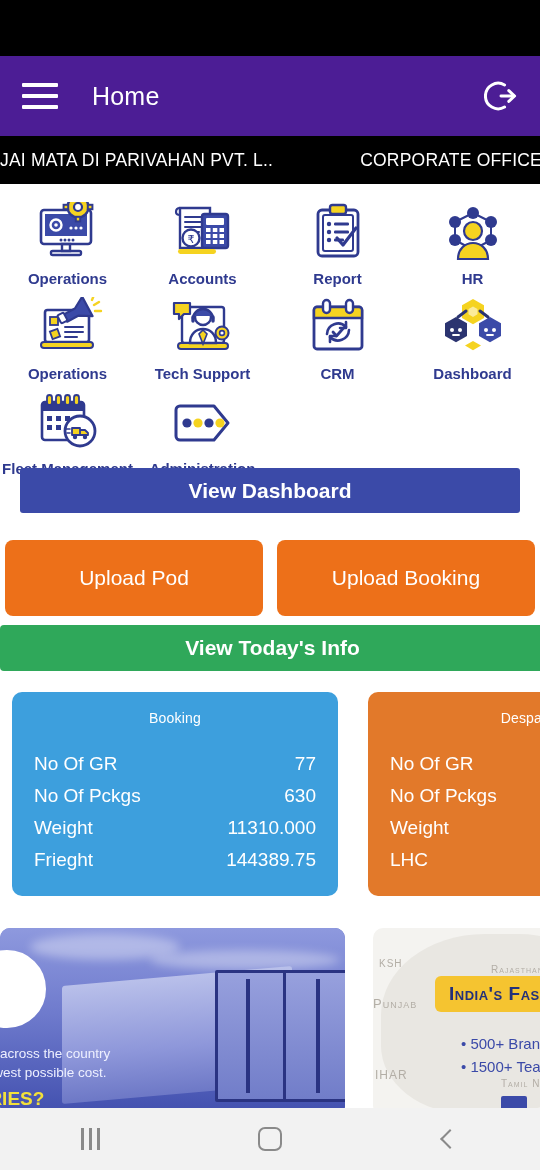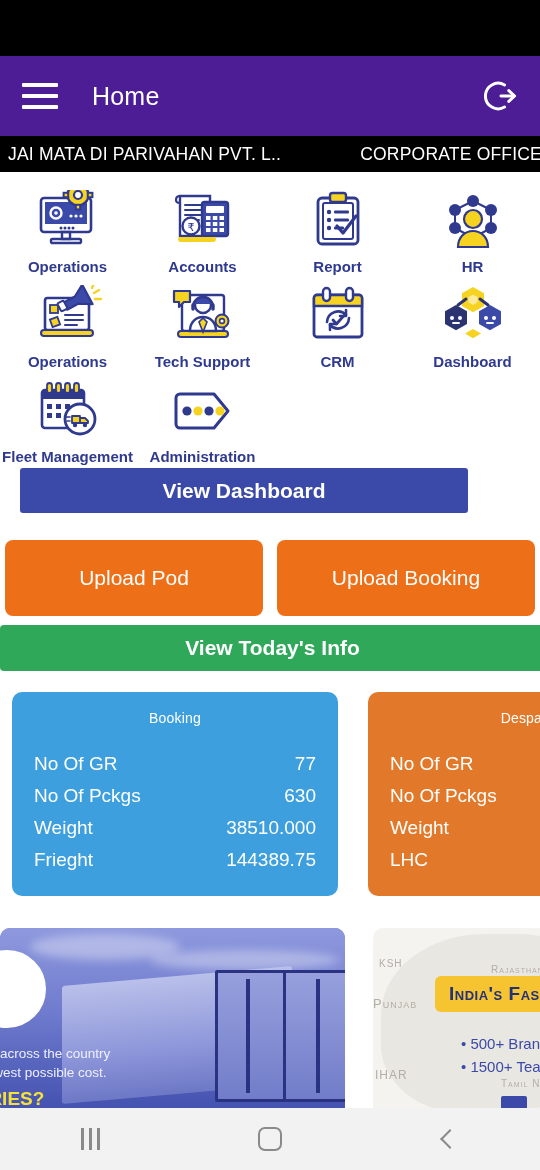--- a/index.html
+++ b/index.html
@@ -20,24 +20,24 @@
   }
   .hamburger { width:36px; height:26px; display:flex; flex-direction:column;
                justify-content:space-between; cursor:pointer; }
   .hamburger span { display:block; height:4px; background:#fff; border-radius:1px; }
   .app-title { color:#ffffff; font-size:25px; margin-left:34px; font-weight:400; letter-spacing:.2px; }
   .spacer { flex:1; }
   .logout-icon { width:34px; height:34px; }
 
   
   .company-bar {
-    height:36px; background:#000000; color:#ffffff;
+    height:48px; background:#000000; color:#ffffff;
     display:flex; align-items:center; justify-content:space-between;
     font-size:17.5px; letter-spacing:.2px; white-space:nowrap;
-    padding-left:12px; padding-right:0px;
+    padding-left:4px; padding-right:0px;
   }
   .company-name { margin-left:-4px; }
   .branch-name { margin-right:-2px; }
 
   
   .grid {
     padding:12px 0 6px 0;
     display:flex; flex-wrap:wrap;
   }
   .grid-item {
@@ -48,21 +48,21 @@
   .grid-icon svg { width:100%; height:100%; }
   .grid-label {
     margin-top:6px; font-size:15px; font-weight:bold;
     color:#2f3a8f; white-space:nowrap;
   }
 
   
   .btn { border:none; color:#fff; font-weight:bold; cursor:pointer;
          font-family:"Liberation Sans", sans-serif; }
   .btn-dashboard {
-    position:absolute; left:20px; top:468px; width:448px; height:45px;
+    position:absolute; left:20px; top:468px; width:500px; height:45px;
     background:#3b4aa8; font-size:21px; border-radius:3px;
   }
   .btn-row { position:absolute; left:5px; top:540px; width:560px; display:flex; gap:14px; }
   .btn-upload { width:258px; height:76px; background:#ed7019; font-size:21px;
                 border-radius:8px; font-weight:normal; }
   .btn-today {
     position:absolute; left:0px; top:625px; width:545px; height:46px;
     background:#2fa85a; font-size:21px; border-radius:4px;
   }
 
@@ -398,21 +398,21 @@
       <div class="card-row">
         <span class="k">No Of GR</span>
         <span class="v">77</span>
       </div>
       <div class="card-row">
         <span class="k">No Of Pckgs</span>
         <span class="v">630</span>
       </div>
       <div class="card-row">
         <span class="k">Weight</span>
-        <span class="v">38510.000</span>
+        <span class="v">11310.000</span>
       </div>
       <div class="card-row">
         <span class="k">Frieght</span>
         <span class="v">144389.75</span>
       </div>
     </div>
 
     <div class="card card-despatch">
       <div class="card-title">Despatch</div>
       <div class="card-row">

